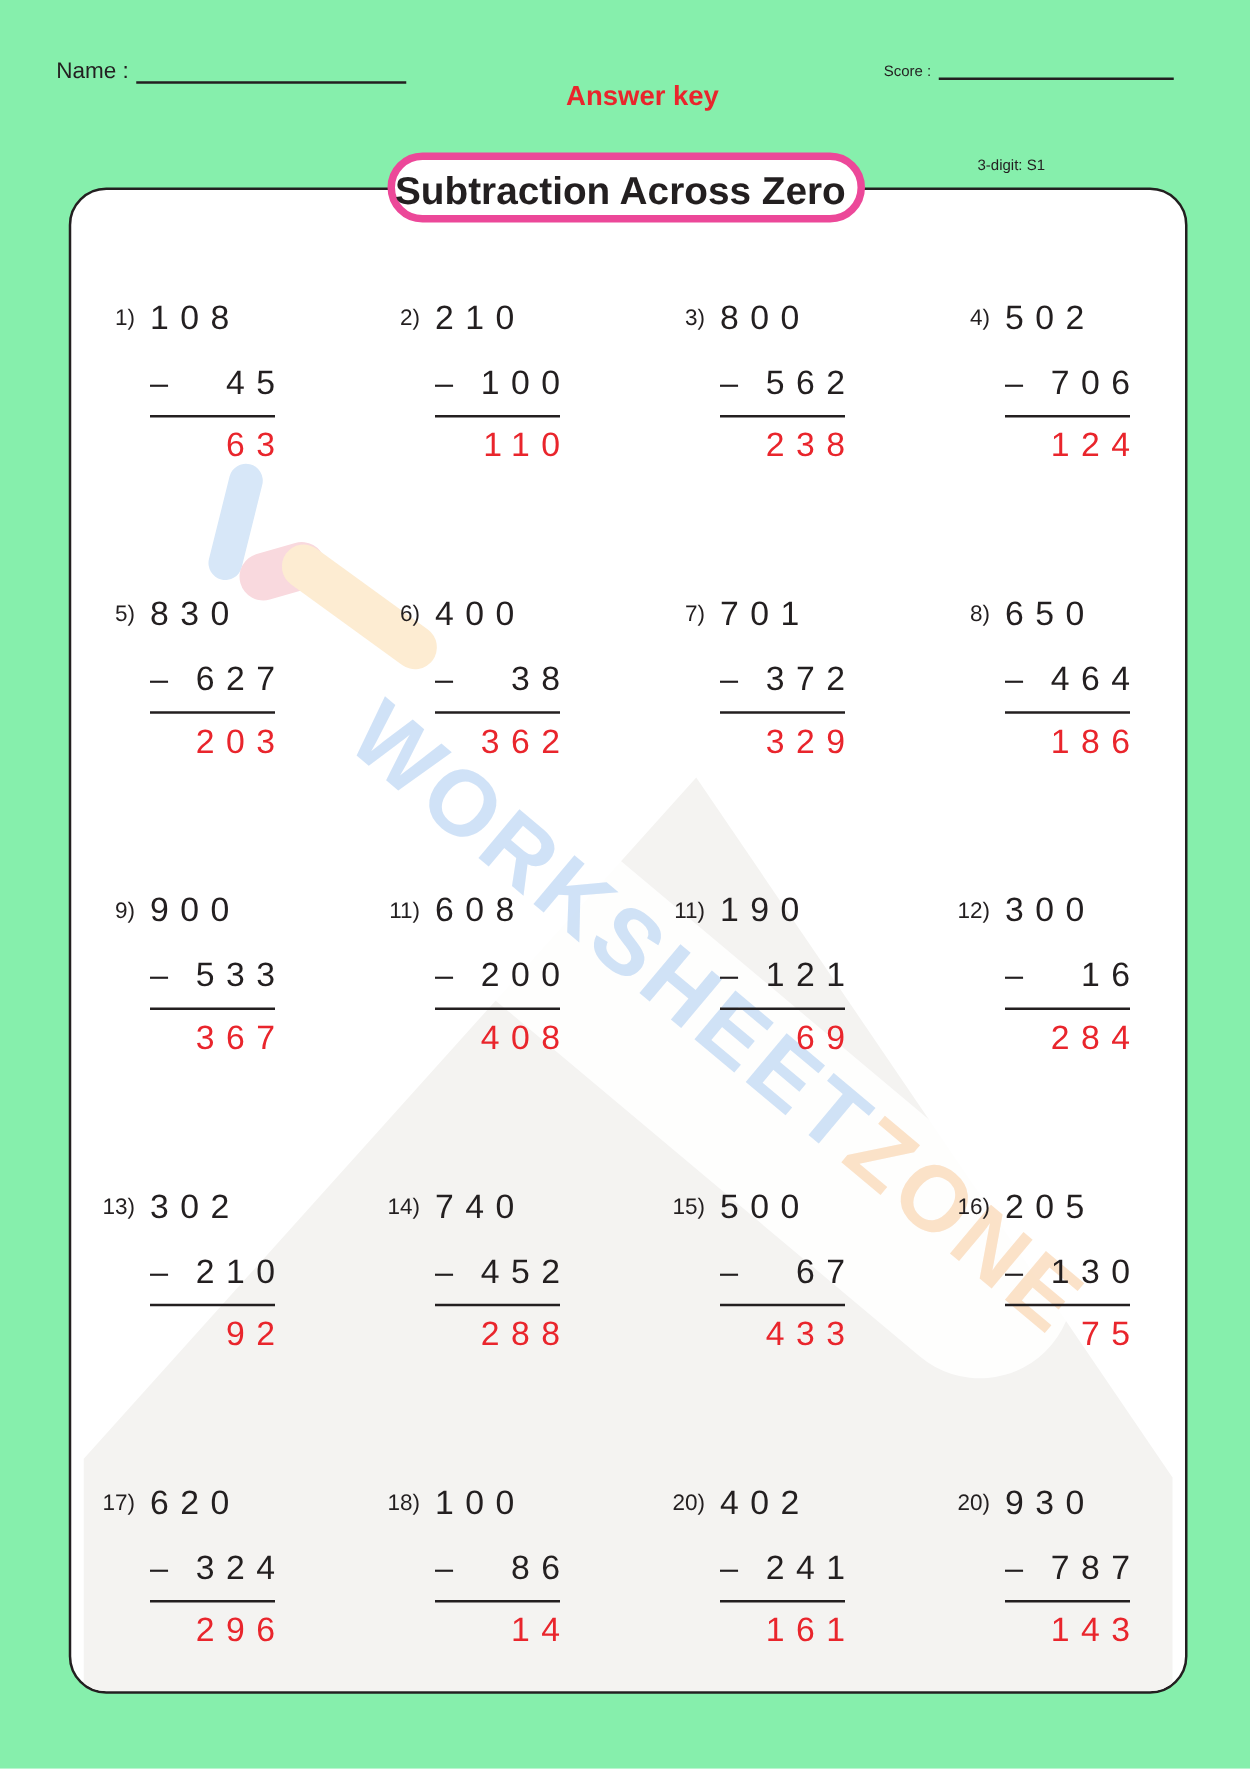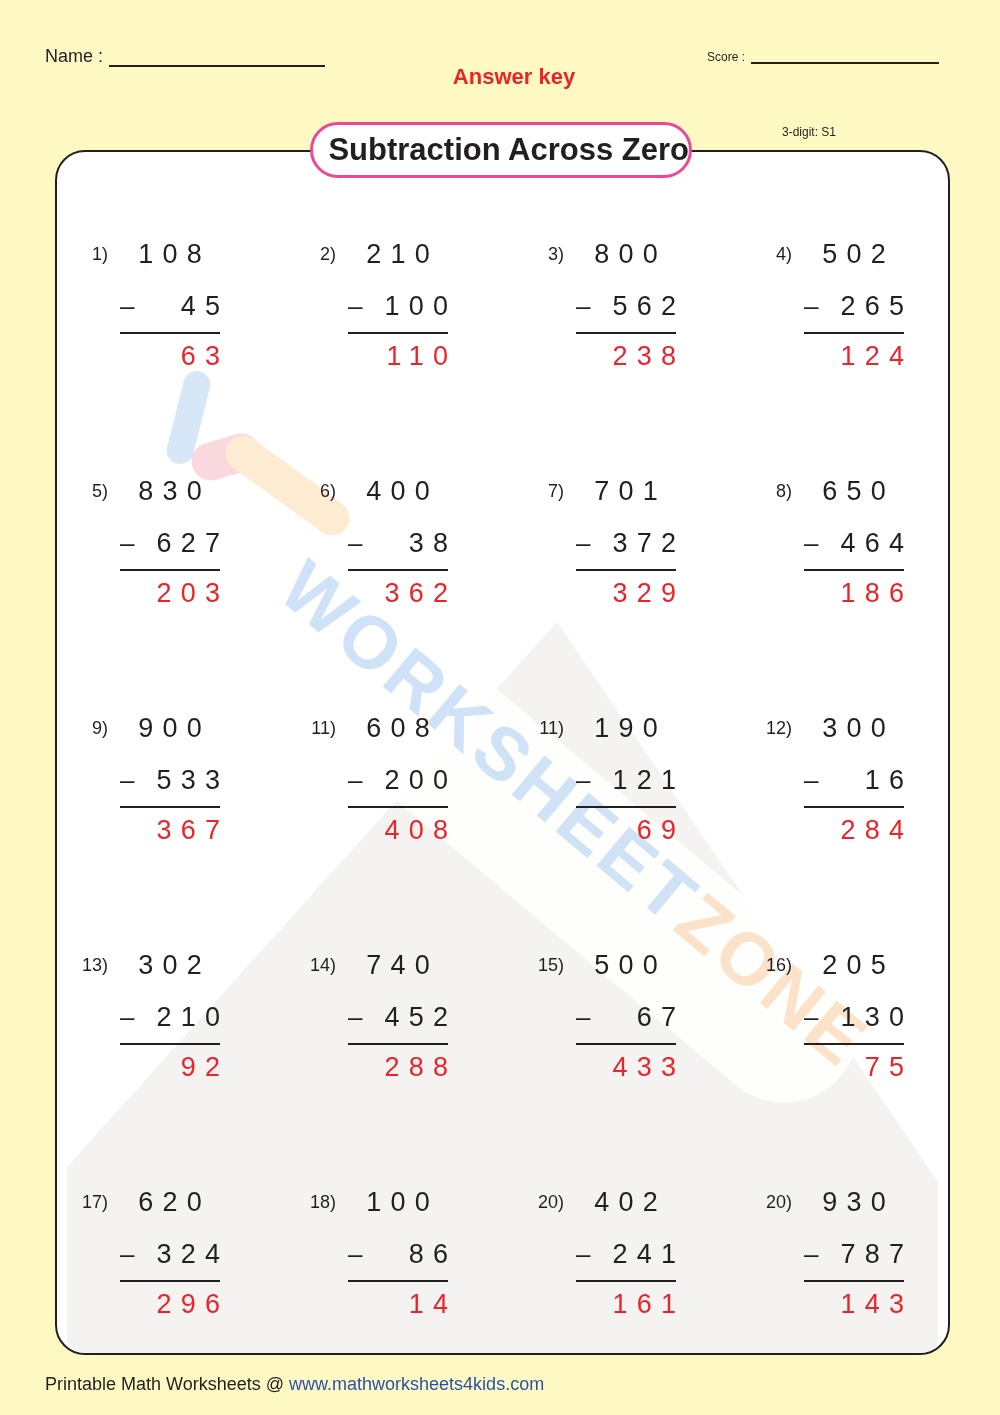--- a/index.html
+++ b/index.html
@@ -3,21 +3,21 @@
 <meta charset="utf-8">
 <style>
   * { margin: 0; padding: 0; box-sizing: border-box; }
   html, body { background: #ffffff; }
   body { font-family: "Liberation Sans", sans-serif; color: #231f20; }
 
   .page {
     position: relative;
     width: 1000px;
     height: 1415px;
-    background: #fef9c3;
+    background: #86efac;
     overflow: hidden;
   }
 
   
   .name-block { position: absolute; left: 45px; top: 46px; font-size: 18px; }
   .score-block { position: absolute; left: 707px; top: 46px; font-size: 12px; }
   .fill-line {
     display: inline-block;
     border-bottom: 2px solid #231f20;
     height: 18px;
@@ -35,23 +35,23 @@
     color: #e9252c;
     padding-left: 28px;
   }
 
   
   .title-pill {
     position: absolute;
     left: 310px; top: 122px;
     width: 382px; height: 56px;
     background: #ffffff;
-    border: 3px solid #ec4899;
+    border: 6px solid #ec4899;
     border-radius: 28px;
-    text-align: right;
+    text-align: left;
     line-height: 50px;
     font-size: 31px;
     font-weight: bold;
     letter-spacing: 0px;
     z-index: 5;
   }
   .level-tag {
     position: absolute;
     left: 782px; top: 125px;
     font-size: 12px;
@@ -125,21 +125,21 @@
     line-height: 32px;
     flex: none;
   }
   .work { width: 100px; margin-left: 12px; flex: none; }
   .digits {
     font-size: 27px;
     line-height: 32px;
     letter-spacing: 0.34em;
     margin-right: -0.34em;
   }
-  .minuend { text-align: center; margin-bottom: 20px; }
+  .minuend { text-align: left; margin-bottom: 20px; }
   .sub-row {
     display: flex;
     justify-content: space-between;
     align-items: center;
     padding-bottom: 10px;
     border-bottom: 2px solid #231f20;
   }
   .minus { font-size: 26px; line-height: 32px; letter-spacing: 0; margin-right: 0; }
   .subtrahend { text-align: center; }
   .answer {
@@ -219,21 +219,21 @@
       <div class="digits answer">238</div>
     </div>
   </div>
 
   <div class="problem">
     <span class="pnum">4)</span>
     <div class="work">
       <div class="digits minuend">502</div>
       <div class="sub-row">
         <span class="minus">–</span>
-        <span class="digits subtrahend">265</span>
+        <span class="digits subtrahend">706</span>
       </div>
       <div class="digits answer">124</div>
     </div>
   </div>
 
   <div class="problem">
     <span class="pnum">5)</span>
     <div class="work">
       <div class="digits minuend">830</div>
       <div class="sub-row">
@@ -419,17 +419,14 @@
       <div class="sub-row">
         <span class="minus">–</span>
         <span class="digits subtrahend">787</span>
       </div>
       <div class="digits answer">143</div>
     </div>
   </div>
 </div>
   </div>
 
-  <div class="footer">
-    <span>Printable Math Worksheets @ </span><a href="#">www.mathworksheets4kids.com</a>
-  </div>
 
 </div>
 
 </body></html>

